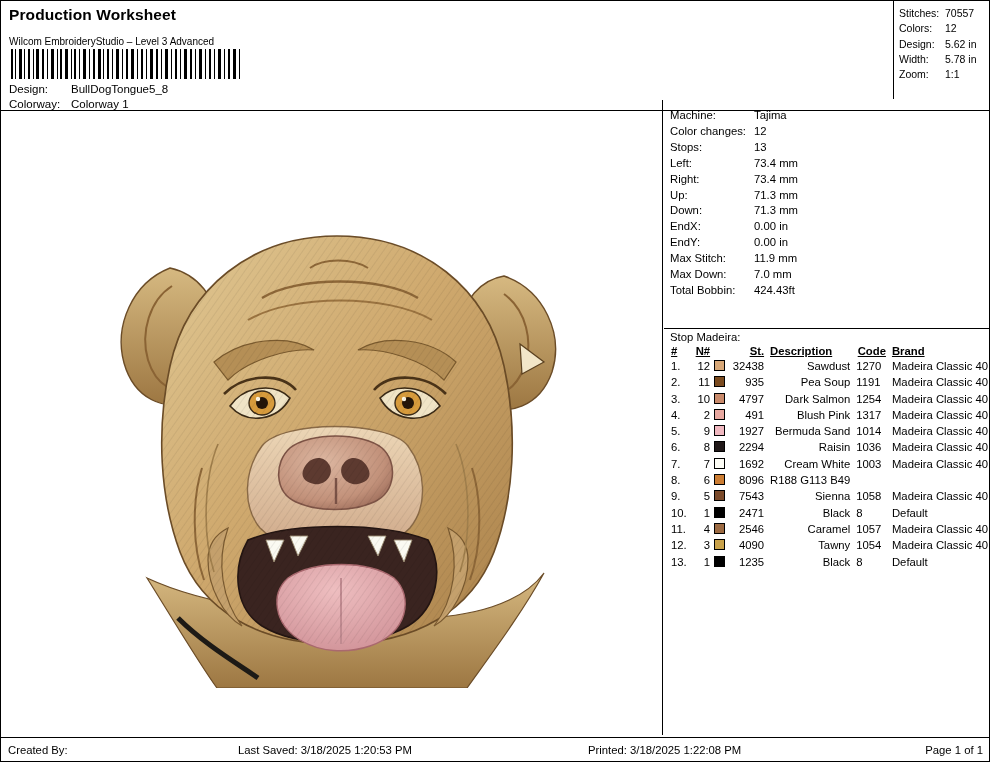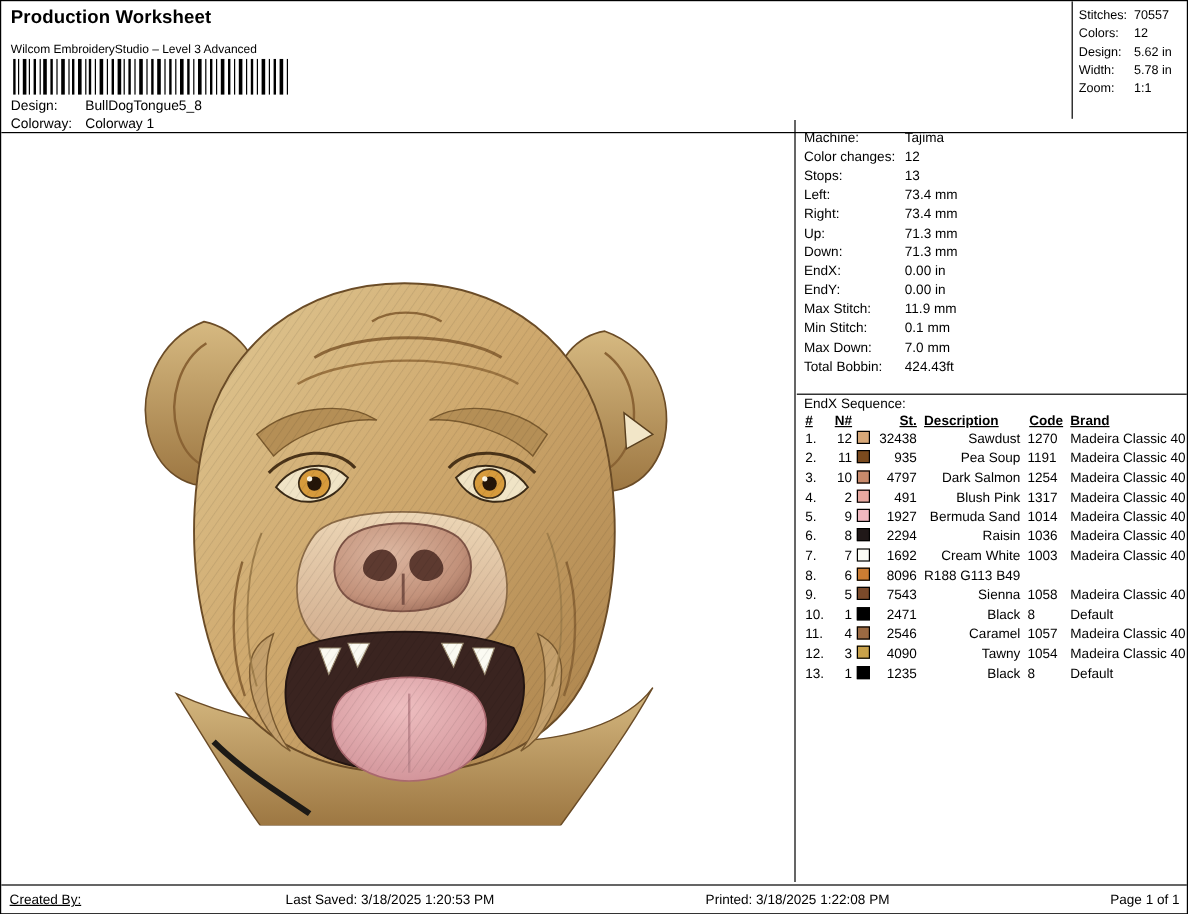--- a/index.html
+++ b/index.html
@@ -160,21 +160,21 @@
   .footer {
     position: absolute;
     left: 0; top: 736px;
     width: 990px;
     height: 25px;
     box-sizing: border-box;
     border-top: 1px solid #000;
     font-size: 11.3px;
   }
   .footer span { position: absolute; top: 6px; }
-  .f-created { left: 7px; text-decoration: underline; }
+  .f-created { left: 7px; }
   .f-saved   { left: 237px; }
   .f-printed { left: 587px; }
   .f-page    { right: 8px; }
 
   
   .art-wrap {
     position: absolute;
     left: 50%;
     top: 50%;
     transform: translate(-50%, -50%);
@@ -427,34 +427,30 @@
         </div>
         <div class="info-row">
           <span class="k">EndY:</span>
           <span class="v">0.00 in</span>
         </div>
         <div class="info-row">
           <span class="k">Max Stitch:</span>
           <span class="v">11.9 mm</span>
         </div>
         <div class="info-row">
-          <span class="k">Min Stitch:</span>
-          <span class="v">0.1 mm</span>
-        </div>
-        <div class="info-row">
           <span class="k">Max Down:</span>
           <span class="v">7.0 mm</span>
         </div>
         <div class="info-row">
           <span class="k">Total Bobbin:</span>
           <span class="v">424.43ft</span>
         </div>
       </div>
 
-      <div class="stop-head">EndX Sequence:</div>
+      <div class="stop-head">Stop Madeira:</div>
 
       <table class="stop-table">
         <thead>
           <tr>
             <th class="l c-idx">#</th>
             <th class="c-nn">N#</th>
             <th class="c-sw"></th>
             <th class="c-st">St.</th>
             <th class="l c-desc">Description</th>
             <th class="c-code">Code</th>

